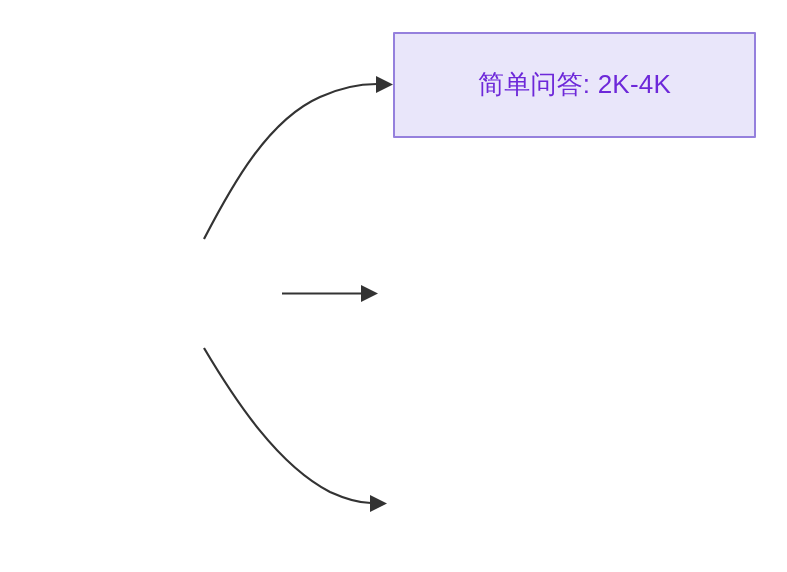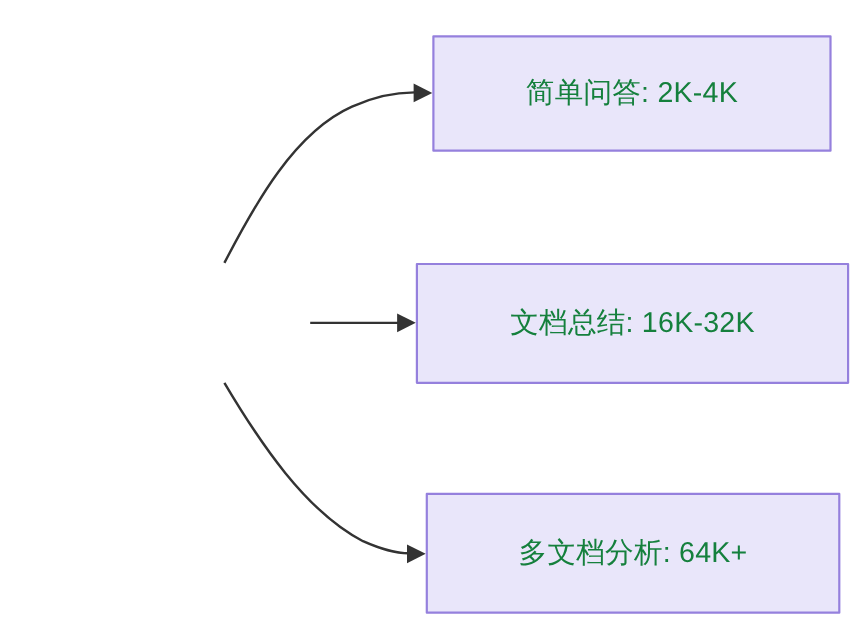--- a/index.html
+++ b/index.html
@@ -35,21 +35,21 @@
     box-sizing: border-box;
     background: #e9e6fa;
     border: 2px solid #9580dd;
     border-radius: 1px;
     display: flex;
     align-items: center;
     justify-content: center;
     text-align: center;
   }
   .node-label {
-    color: #15803d;
+    color: #6d28d9;
     font-size: 26px;
     font-weight: 400;
     line-height: 1.2;
     letter-spacing: 0.2px;
     white-space: nowrap;
   }
   #node-root {
     left: 31px;
     top: 239px;
     width: 251px;
@@ -105,21 +105,15 @@
       <path class="edge-path" d="M 204,348 C 236,402 278,465 330,492 C 350,501 365,503 371,503"></path>
       <polygon class="edge-head" points="370,495 387,503.5 370,512"></polygon>
     </g>
   </svg>
 
 
   <div class="node" id="node-simple-qa">
     <span class="node-label">简单问答: 2K-4K</span>
   </div>
 
-  <div class="node" id="node-doc-summary">
-    <span class="node-label">文档总结: 16K-32K</span>
-  </div>
 
-  <div class="node" id="node-multi-doc">
-    <span class="node-label">多文档分析: 64K+</span>
-  </div>
 
 </div>
 
 </body></html>

